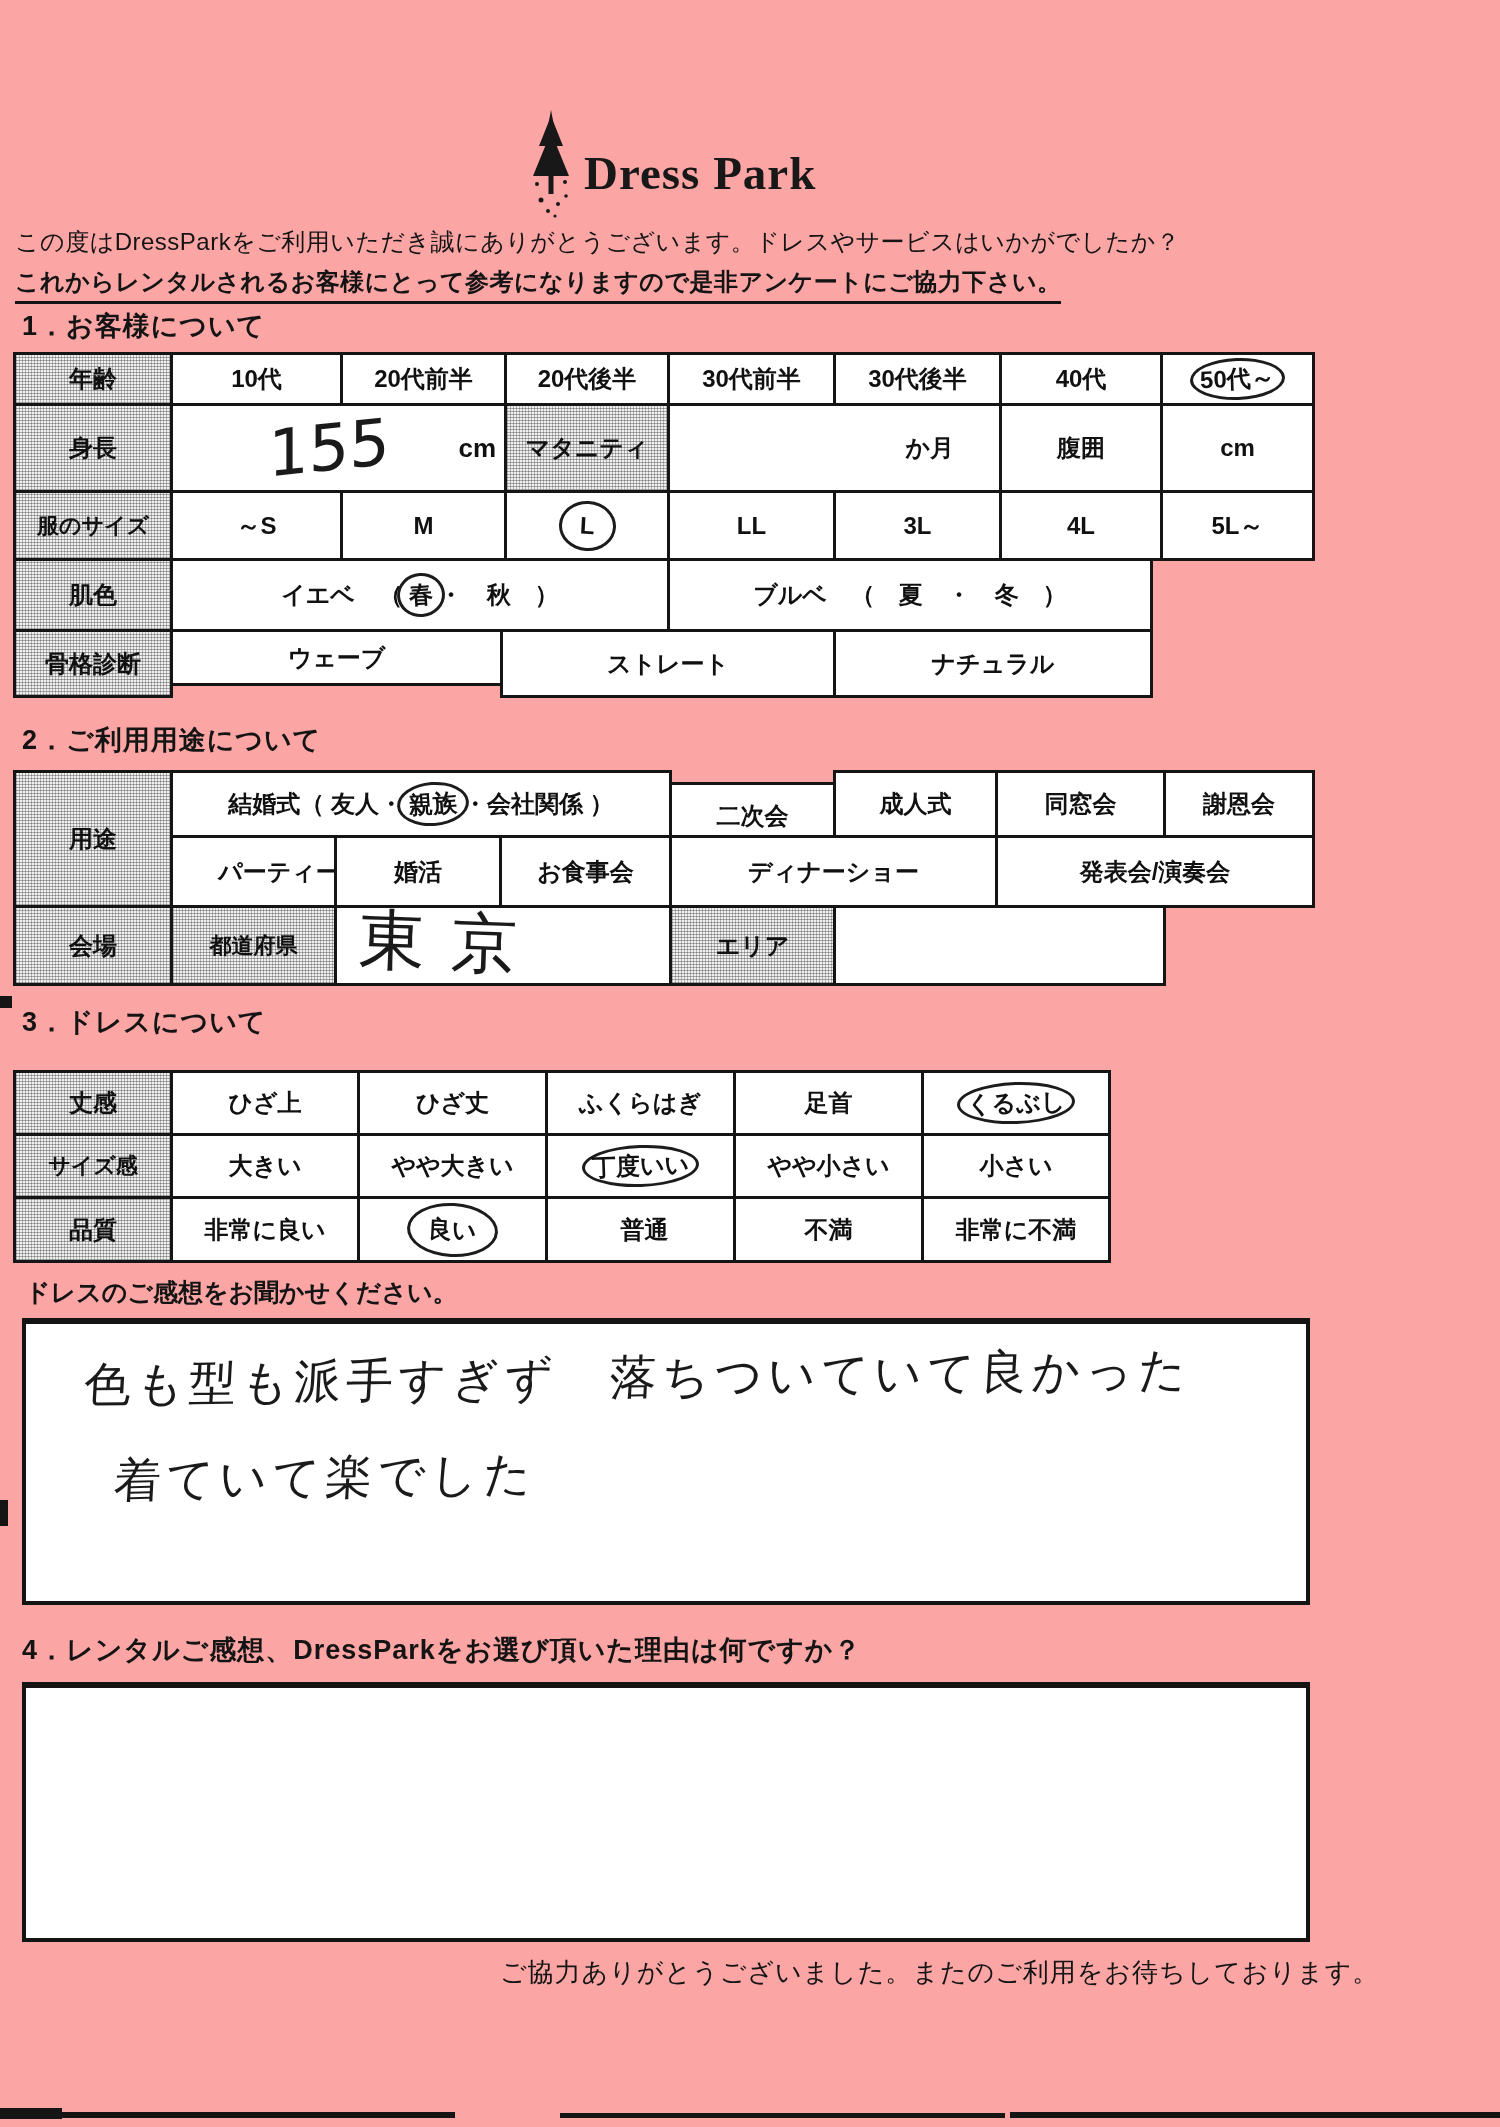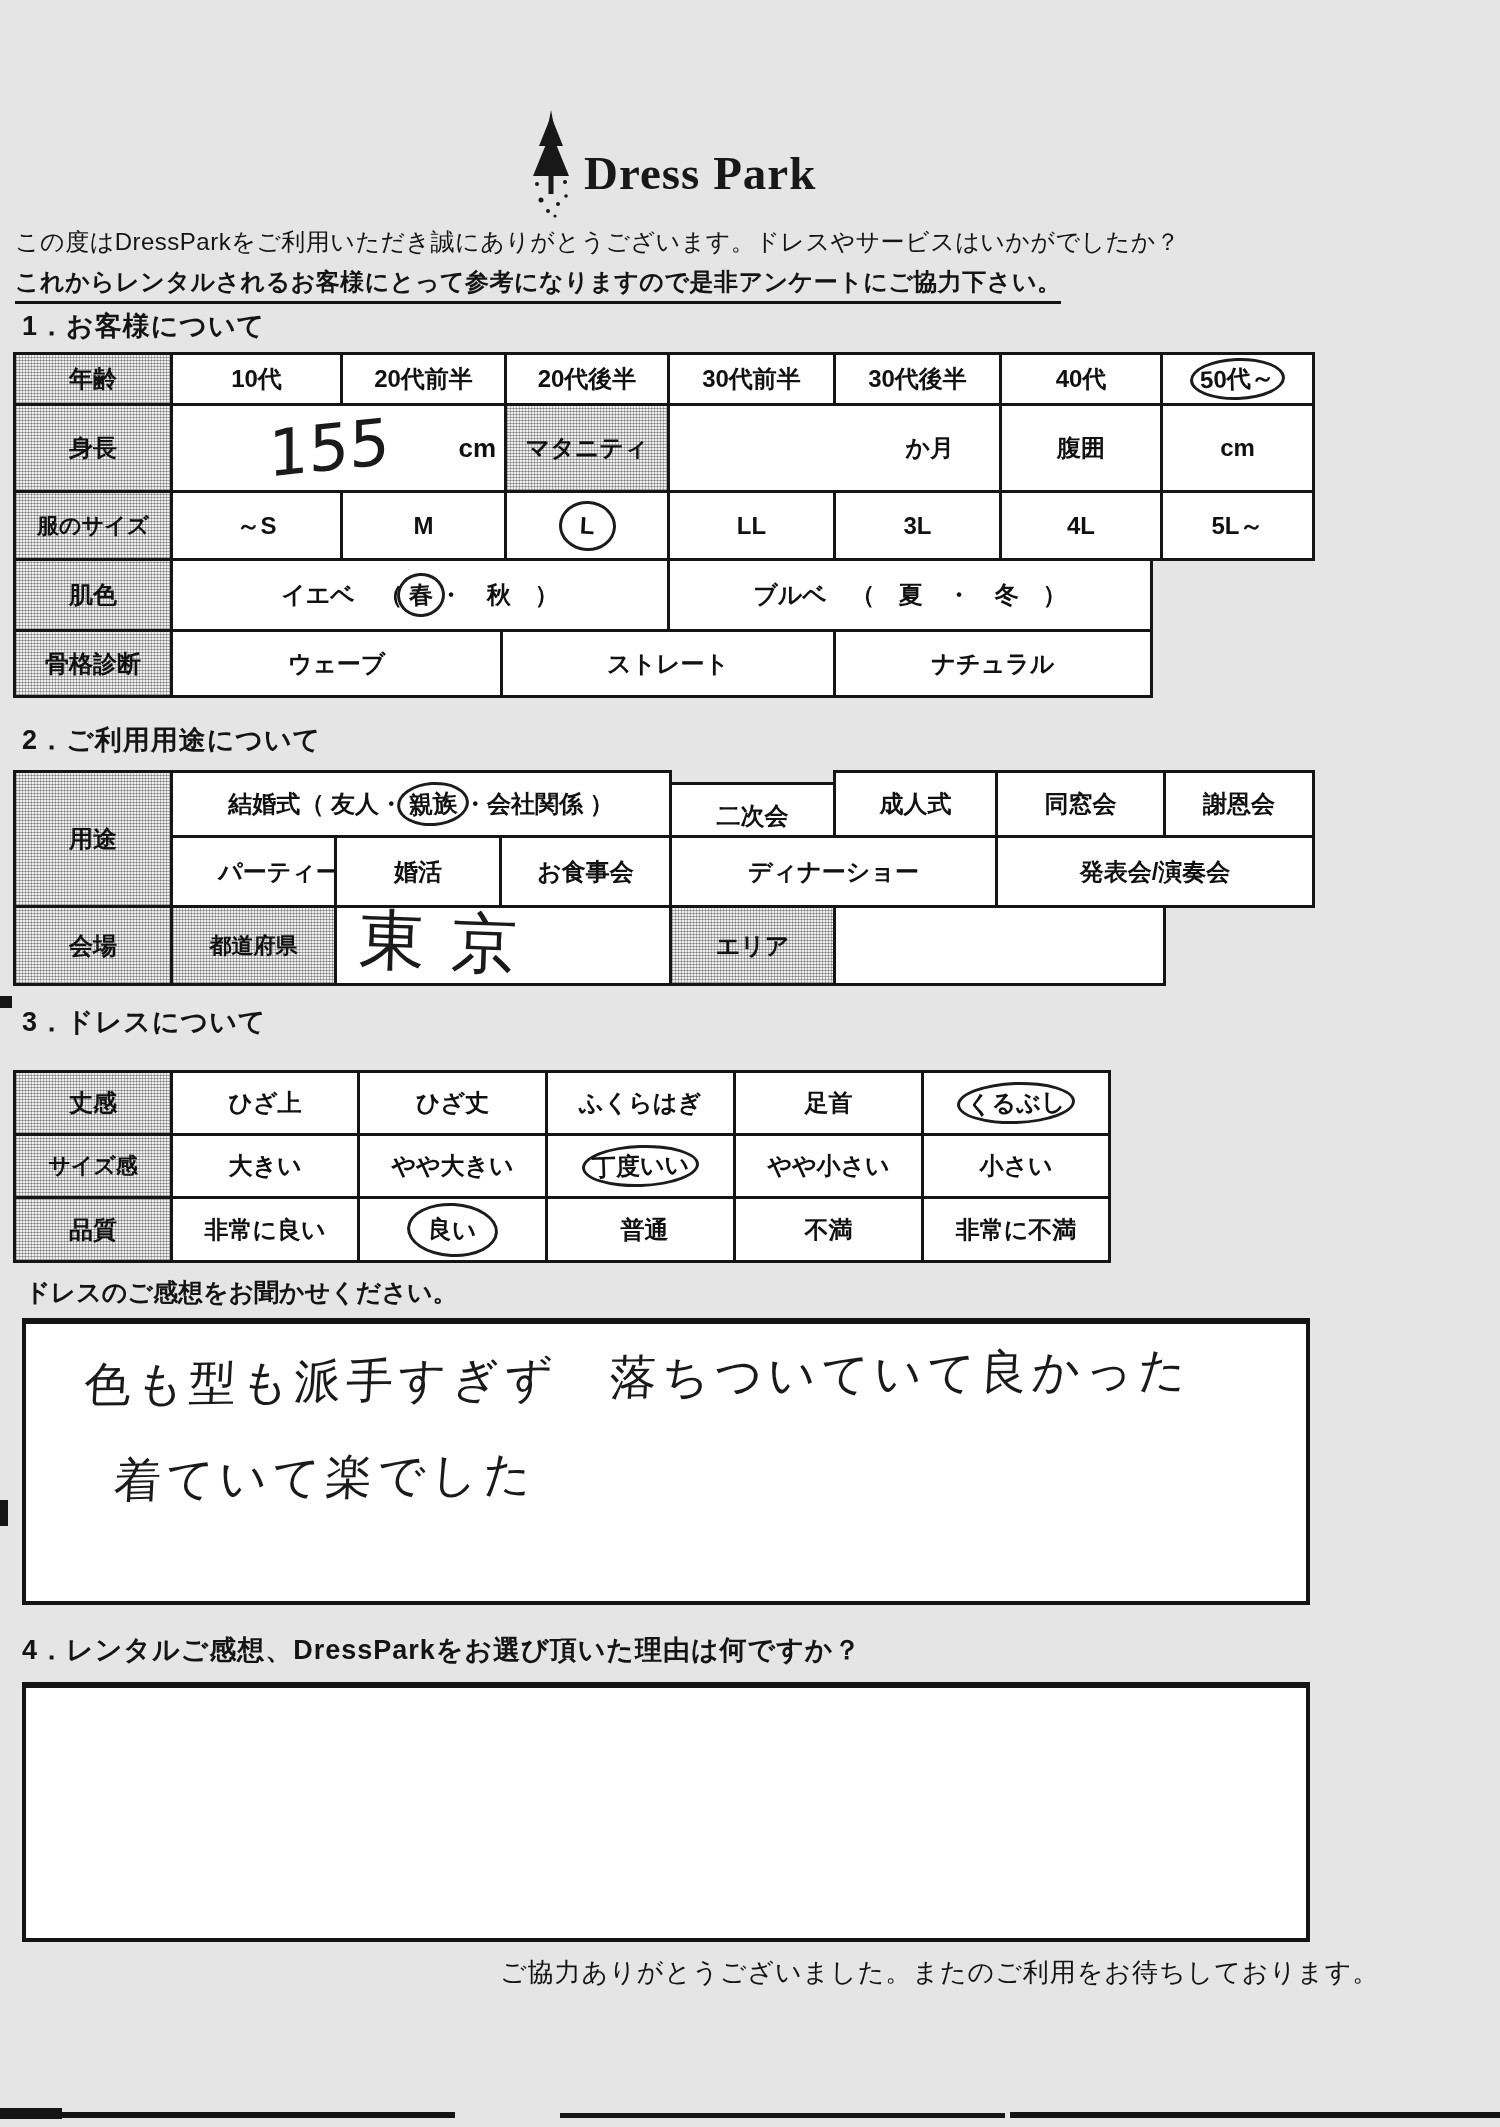--- a/index.html
+++ b/index.html
@@ -1,17 +1,17 @@
 <!DOCTYPE html>
 <html><head>
 <meta charset="utf-8">
 <style>
   html,body{margin:0;padding:0;background:#ffffff;}
   .page{
-    position:relative; width:1500px; height:2127px; background:#e5e5e5;
+    position:relative; width:1500px; height:2127px; background:#fca5a5;
     font-family:"Liberation Sans", sans-serif; color:#141414; overflow:hidden;
   }
   
   .logo{position:absolute; left:528px; top:110px; display:flex; align-items:flex-start;}
   .logo-text{
     font-family:"Liberation Serif", serif; font-weight:bold; font-size:47px;
     letter-spacing:1px; margin-left:10px; margin-top:36px; color:#181818;
   }
   
   .intro1{position:absolute; left:15px; top:226px; font-size:24px; letter-spacing:.5px;}
@@ -124,21 +124,21 @@
 
     <div class="cell shade" style="left:0;top:206px;width:160px;height:74px;">肌色</div>
     <div class="cell" style="left:157px;top:206px;width:500px;height:74px;">
       <span>イエベ　（</span>
         <span class="circle"><span>春</span></span>
         <span>・　秋　）</span>
     </div>
     <div class="cell" style="left:654px;top:206px;width:486px;height:74px;">ブルベ　（　夏　・　冬　）</div>
 
     <div class="cell shade" style="left:0;top:277px;width:160px;height:69px;">骨格診断</div>
-    <div class="cell" style="left:157px;top:277px;width:333px;height:69px;">ウェーブ</div>
+    <div class="cell" style="left:157px;top:277px;width:333px;height:57px;">ウェーブ</div>
     <div class="cell" style="left:487px;top:277px;width:336px;height:69px;">ストレート</div>
     <div class="cell" style="left:820px;top:277px;width:320px;height:69px;">ナチュラル</div>
   </div>
 
   <div class="h-sec h2">2．ご利用用途について</div>
 
   <div class="tbl" style="left:13px; top:770px; width:1302px; height:216px;">
     <div class="cell shade" style="left:0;top:0;width:160px;height:138px;">用途</div>
 
     <div class="cell" style="left:157px;top:0;width:502px;height:68px;">

